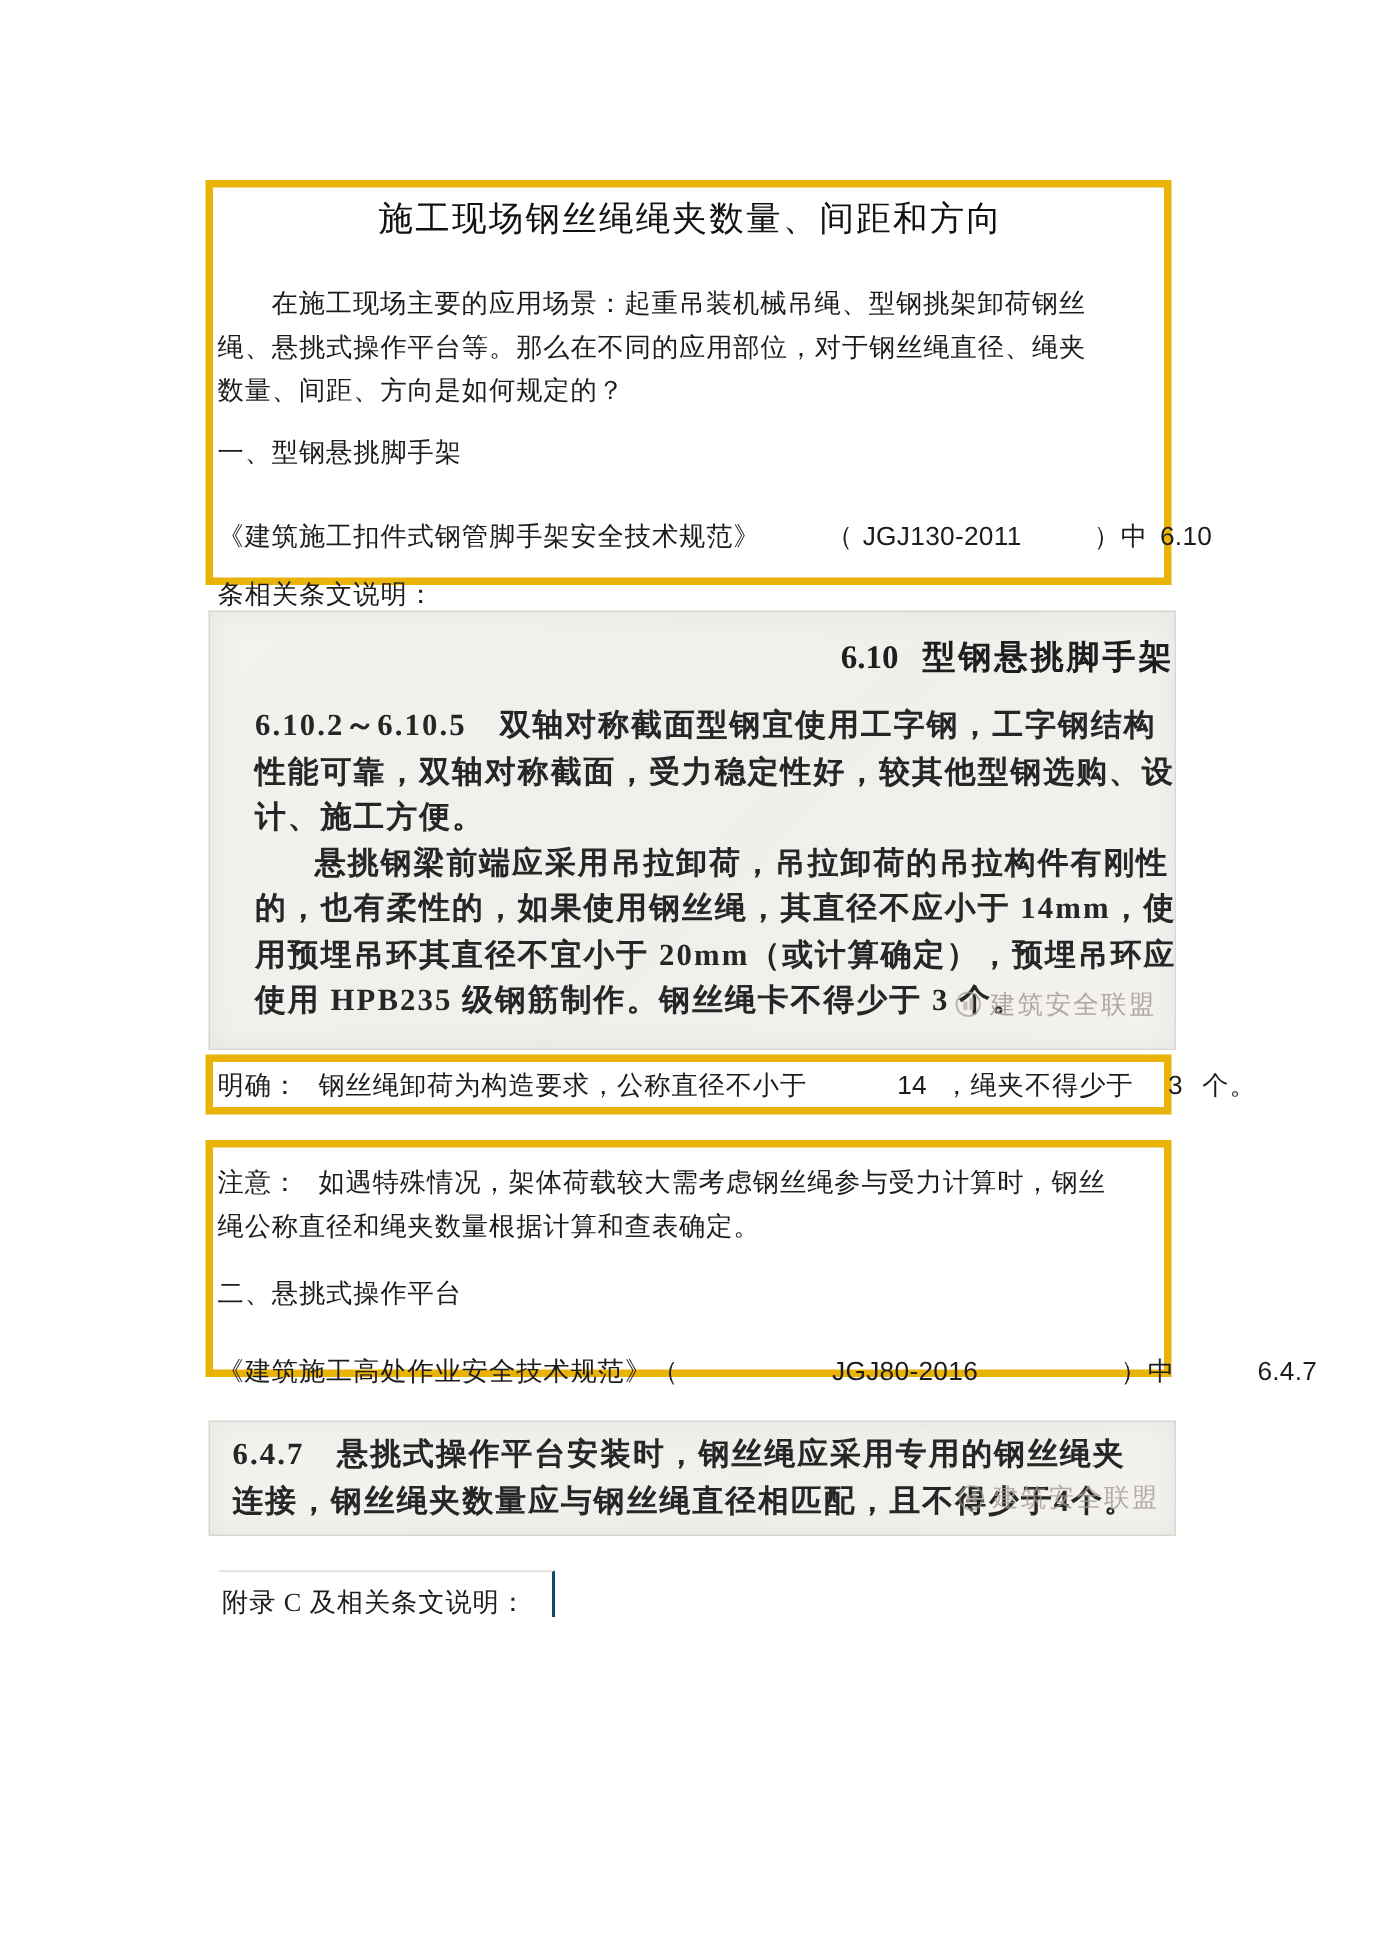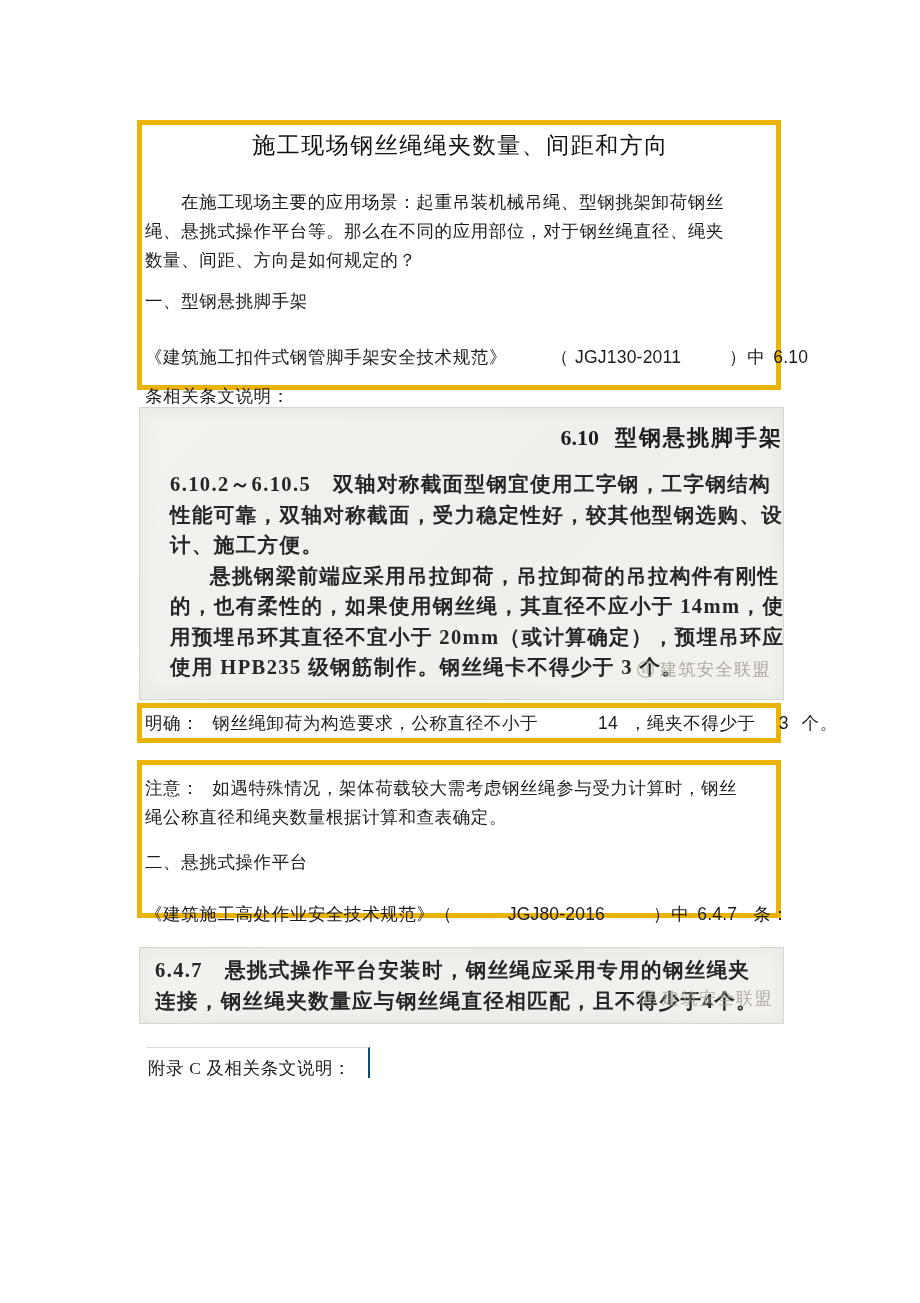--- a/index.html
+++ b/index.html
@@ -47,21 +47,21 @@
   .ref-tail{margin-top:10px;}
   .gap44{margin-left:44px;}
   .gap55{margin-left:55px;}
   .gap48{margin-left:48px;}
   .gap18{margin-left:18px;}
   .gap16{margin-left:16px;}
   .gap8{margin-left:8px;}
   .gap6{margin-left:6px;}
   .zhuyi-l1{margin-top:9px;}
   .zhuyi-sec{margin-top:16px;}
-  .zhuyi-ref{margin-top:23px;}
+  .zhuyi-ref{margin-top:23px;gap:47px;}
   
   .scan{
     position:absolute;
     left:139px;width:645px;
     background:linear-gradient(135deg,#f3f2ef 0%,#f1efec 55%,#f4f2ef 100%);
     border:1px solid #d9d6d0;
     box-sizing:border-box;
     box-shadow:inset 0 0 18px rgba(150,145,135,0.12);
     color:#262626;
   }

